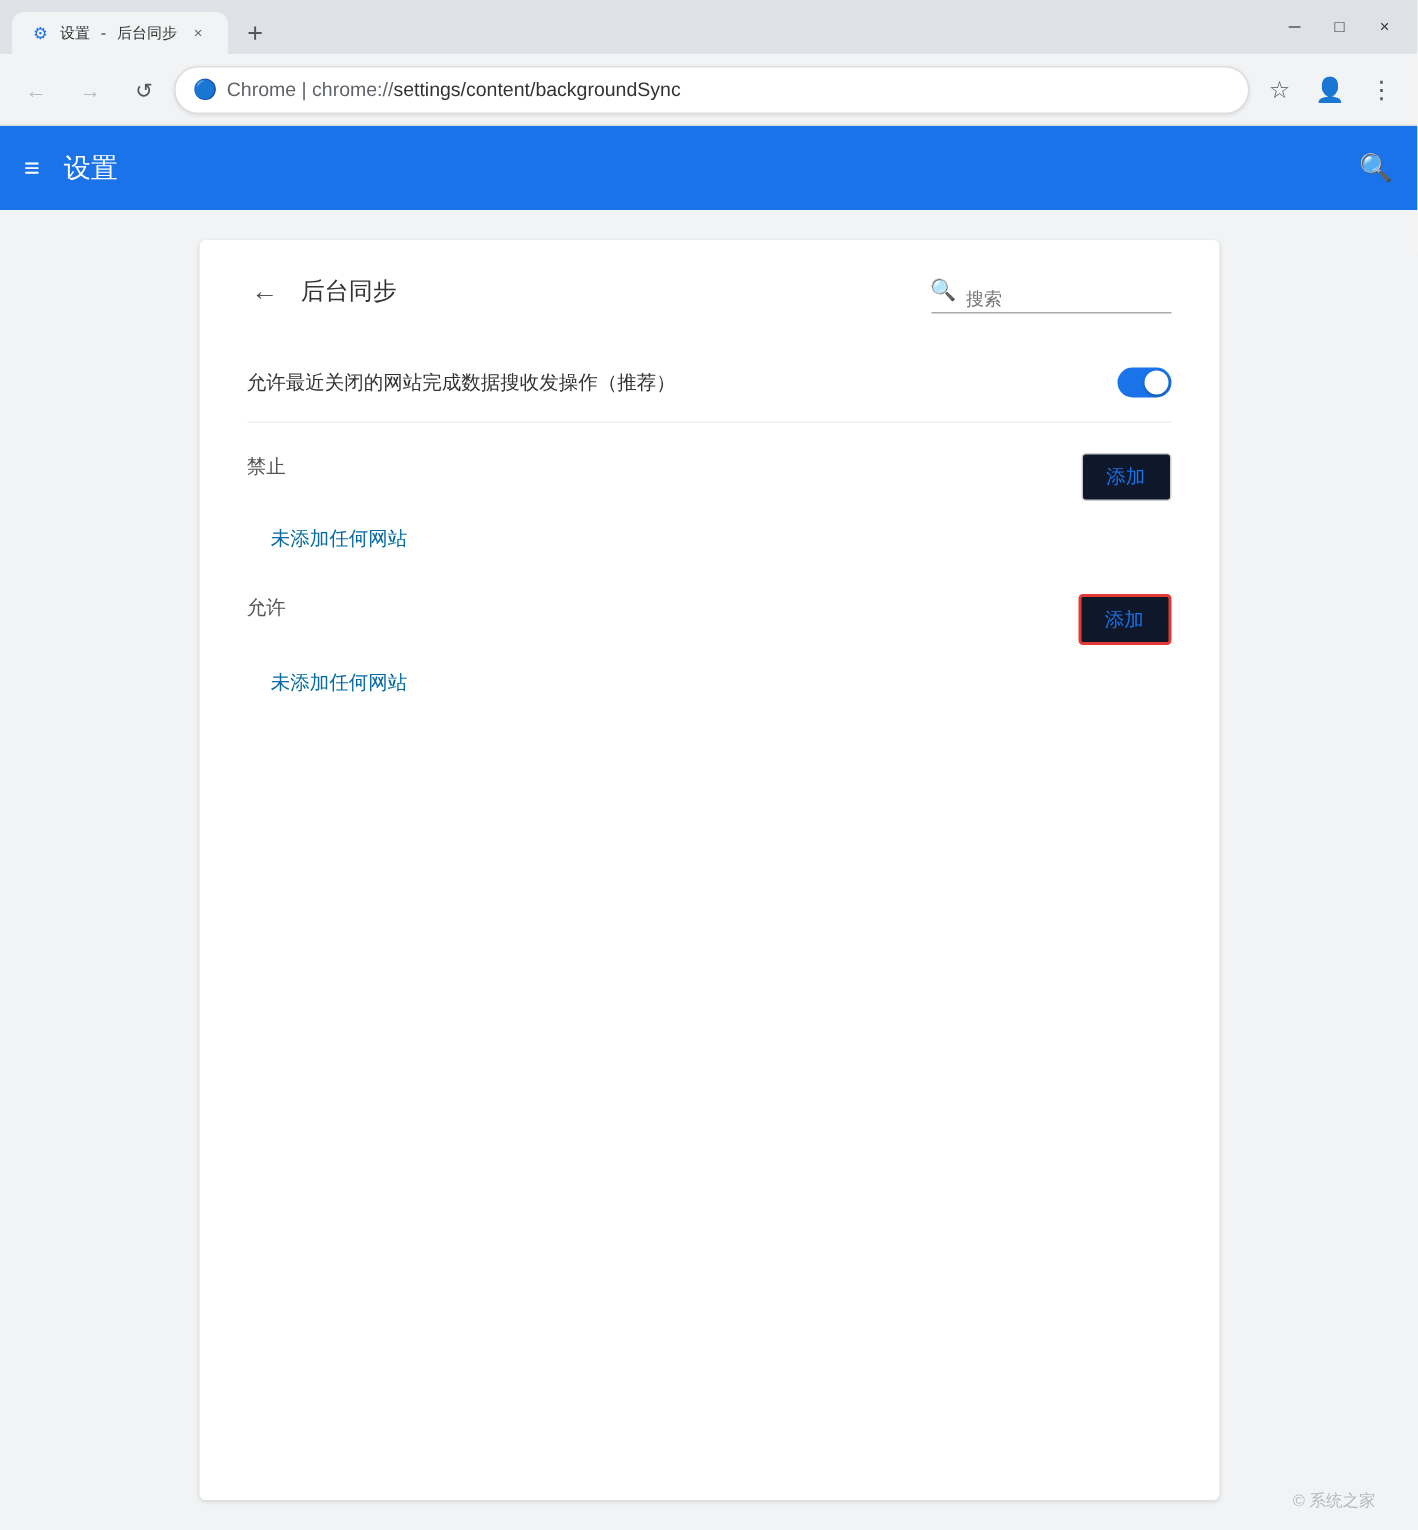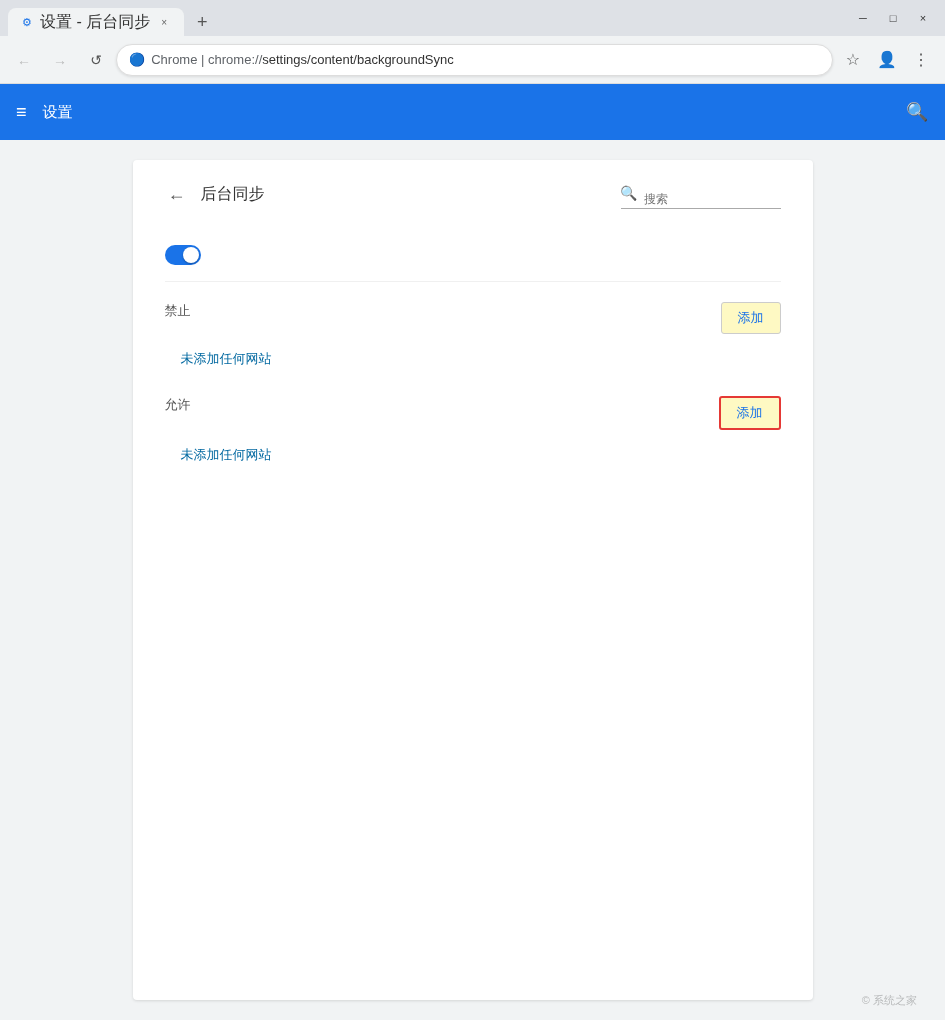--- a/index.html
+++ b/index.html
@@ -32,21 +32,21 @@
       gap: 6px;
       max-width: 220px;
     }
     .tab-favicon {
       width: 14px;
       height: 14px;
       display: flex; align-items: center; justify-content: center;
       color: #1a73e8;
       font-size: 11px;
     }
-    .tab-title { flex: 1; font-size: 16px; color: #333; white-space: nowrap; overflow: hidden; text-overflow: ellipsis; }
+    .tab-title { flex: 1; font-size: 10px; color: #333; white-space: nowrap; overflow: hidden; text-overflow: ellipsis; font-family: Liberation Mono, monospace; }
     .tab-close {
       width: 16px; height: 16px;
       display: flex; align-items: center; justify-content: center;
       border-radius: 50%;
       font-size: 10px;
       color: #666;
       cursor: pointer;
     }
     .new-tab-btn {
       width: 28px; height: 28px;
@@ -130,21 +130,21 @@
       gap: 16px;
     }
     .settings-menu-icon {
       color: white;
       font-size: 18px;
       cursor: pointer;
       display: flex; align-items: center;
     }
     .settings-title {
       color: white;
-      font-size: 15px;
+      font-size: 18px;
       font-weight: 500;
     }
     .settings-search-icon {
       margin-left: auto;
       color: white;
       font-size: 18px;
       cursor: pointer;
     }
 
     
@@ -247,21 +247,21 @@
       margin-bottom: 8px;
     }
     .section-label {
       font-size: 13px;
       color: #555;
     }
     .add-btn {
       padding: 6px 16px;
       border: 1px solid #ccc;
       border-radius: 3px;
-      background: #fef9c3;
+      background: #0f172a;
       color: #1a73e8;
       font-size: 13px;
       cursor: pointer;
     }
     .add-btn.highlighted {
       border: 2px solid #e53935;
       color: #1a73e8;
     }
     .empty-text {
       font-size: 13px;
@@ -329,20 +329,21 @@
     <div class="panel-header">
       <span class="back-btn">←</span>
       <span class="panel-title">后台同步</span>
       <div class="panel-search">
         <span class="panel-search-icon">🔍</span>
         <input class="panel-search-input" type="text" placeholder="搜索" style="">
       </div>
     </div>
 
     <div class="setting-row">
+      <span class="setting-label">允许最近关闭的网站完成数据搜收发操作（推荐）</span>
       <div class="toggle"></div>
     </div>
 
     <div class="section">
       <div class="section-header">
         <span class="section-label">禁止</span>
         <button class="add-btn">添加</button>
       </div>
       <div class="empty-text">未添加任何网站</div>
     </div>

